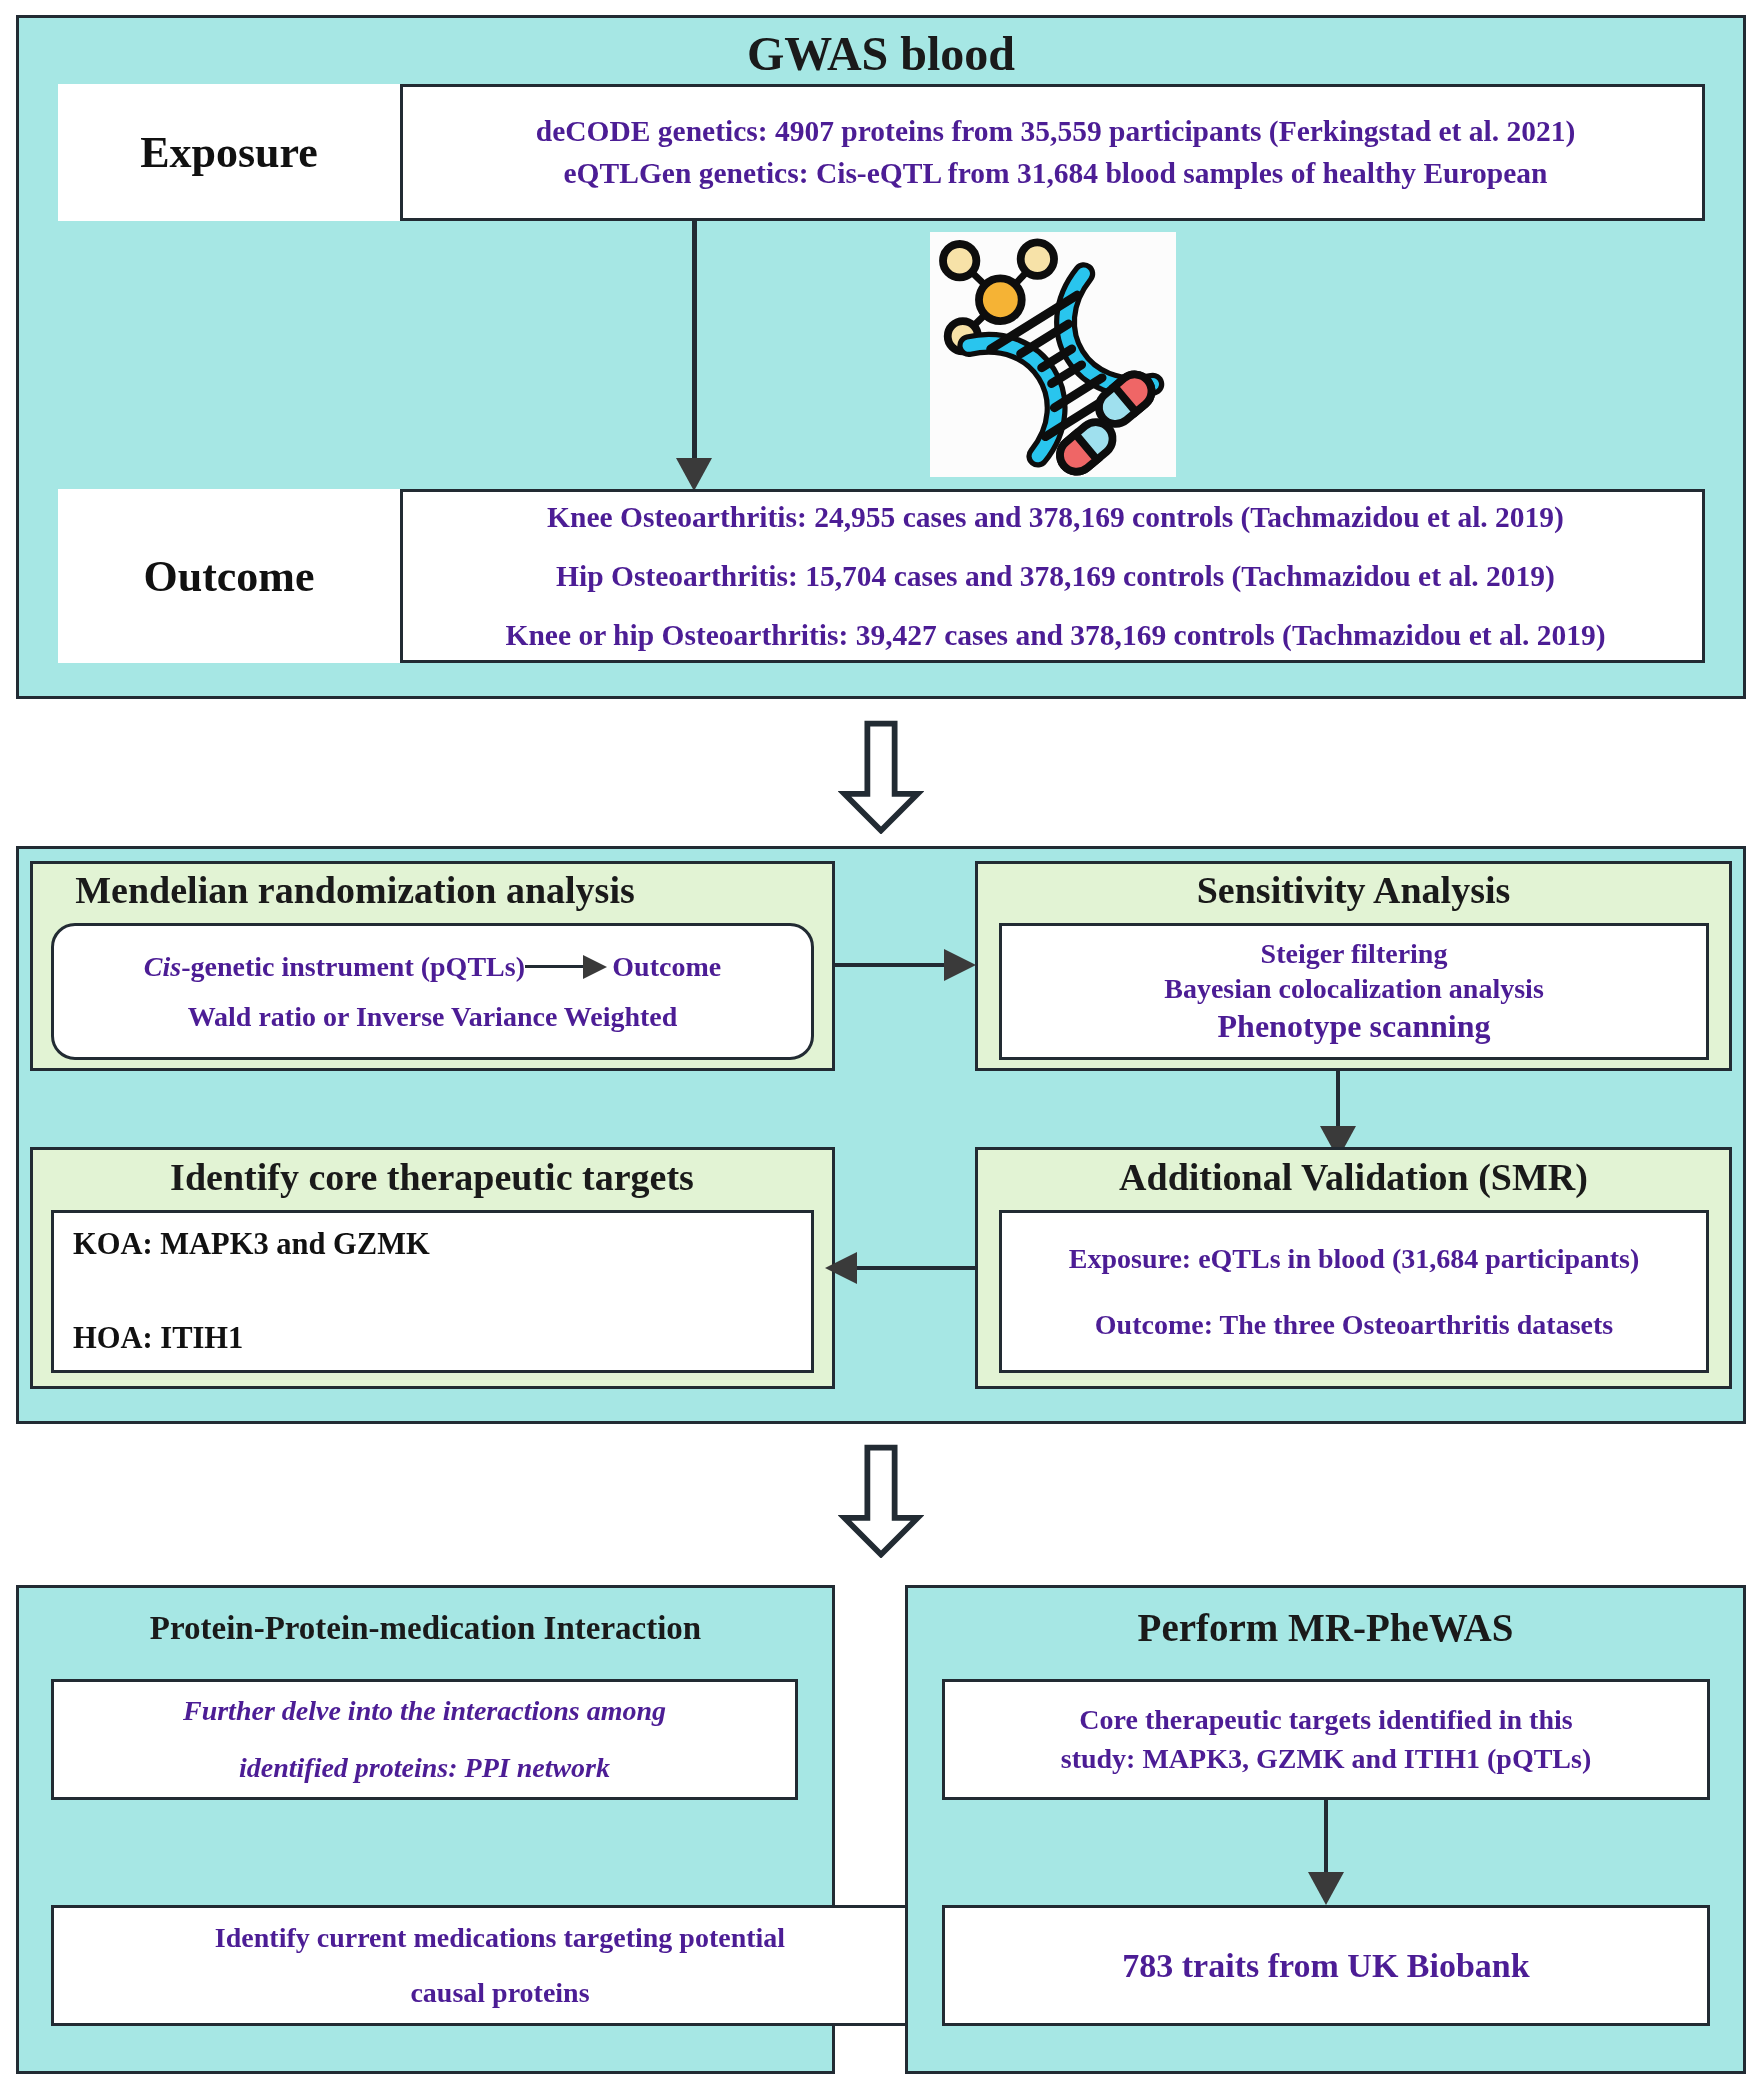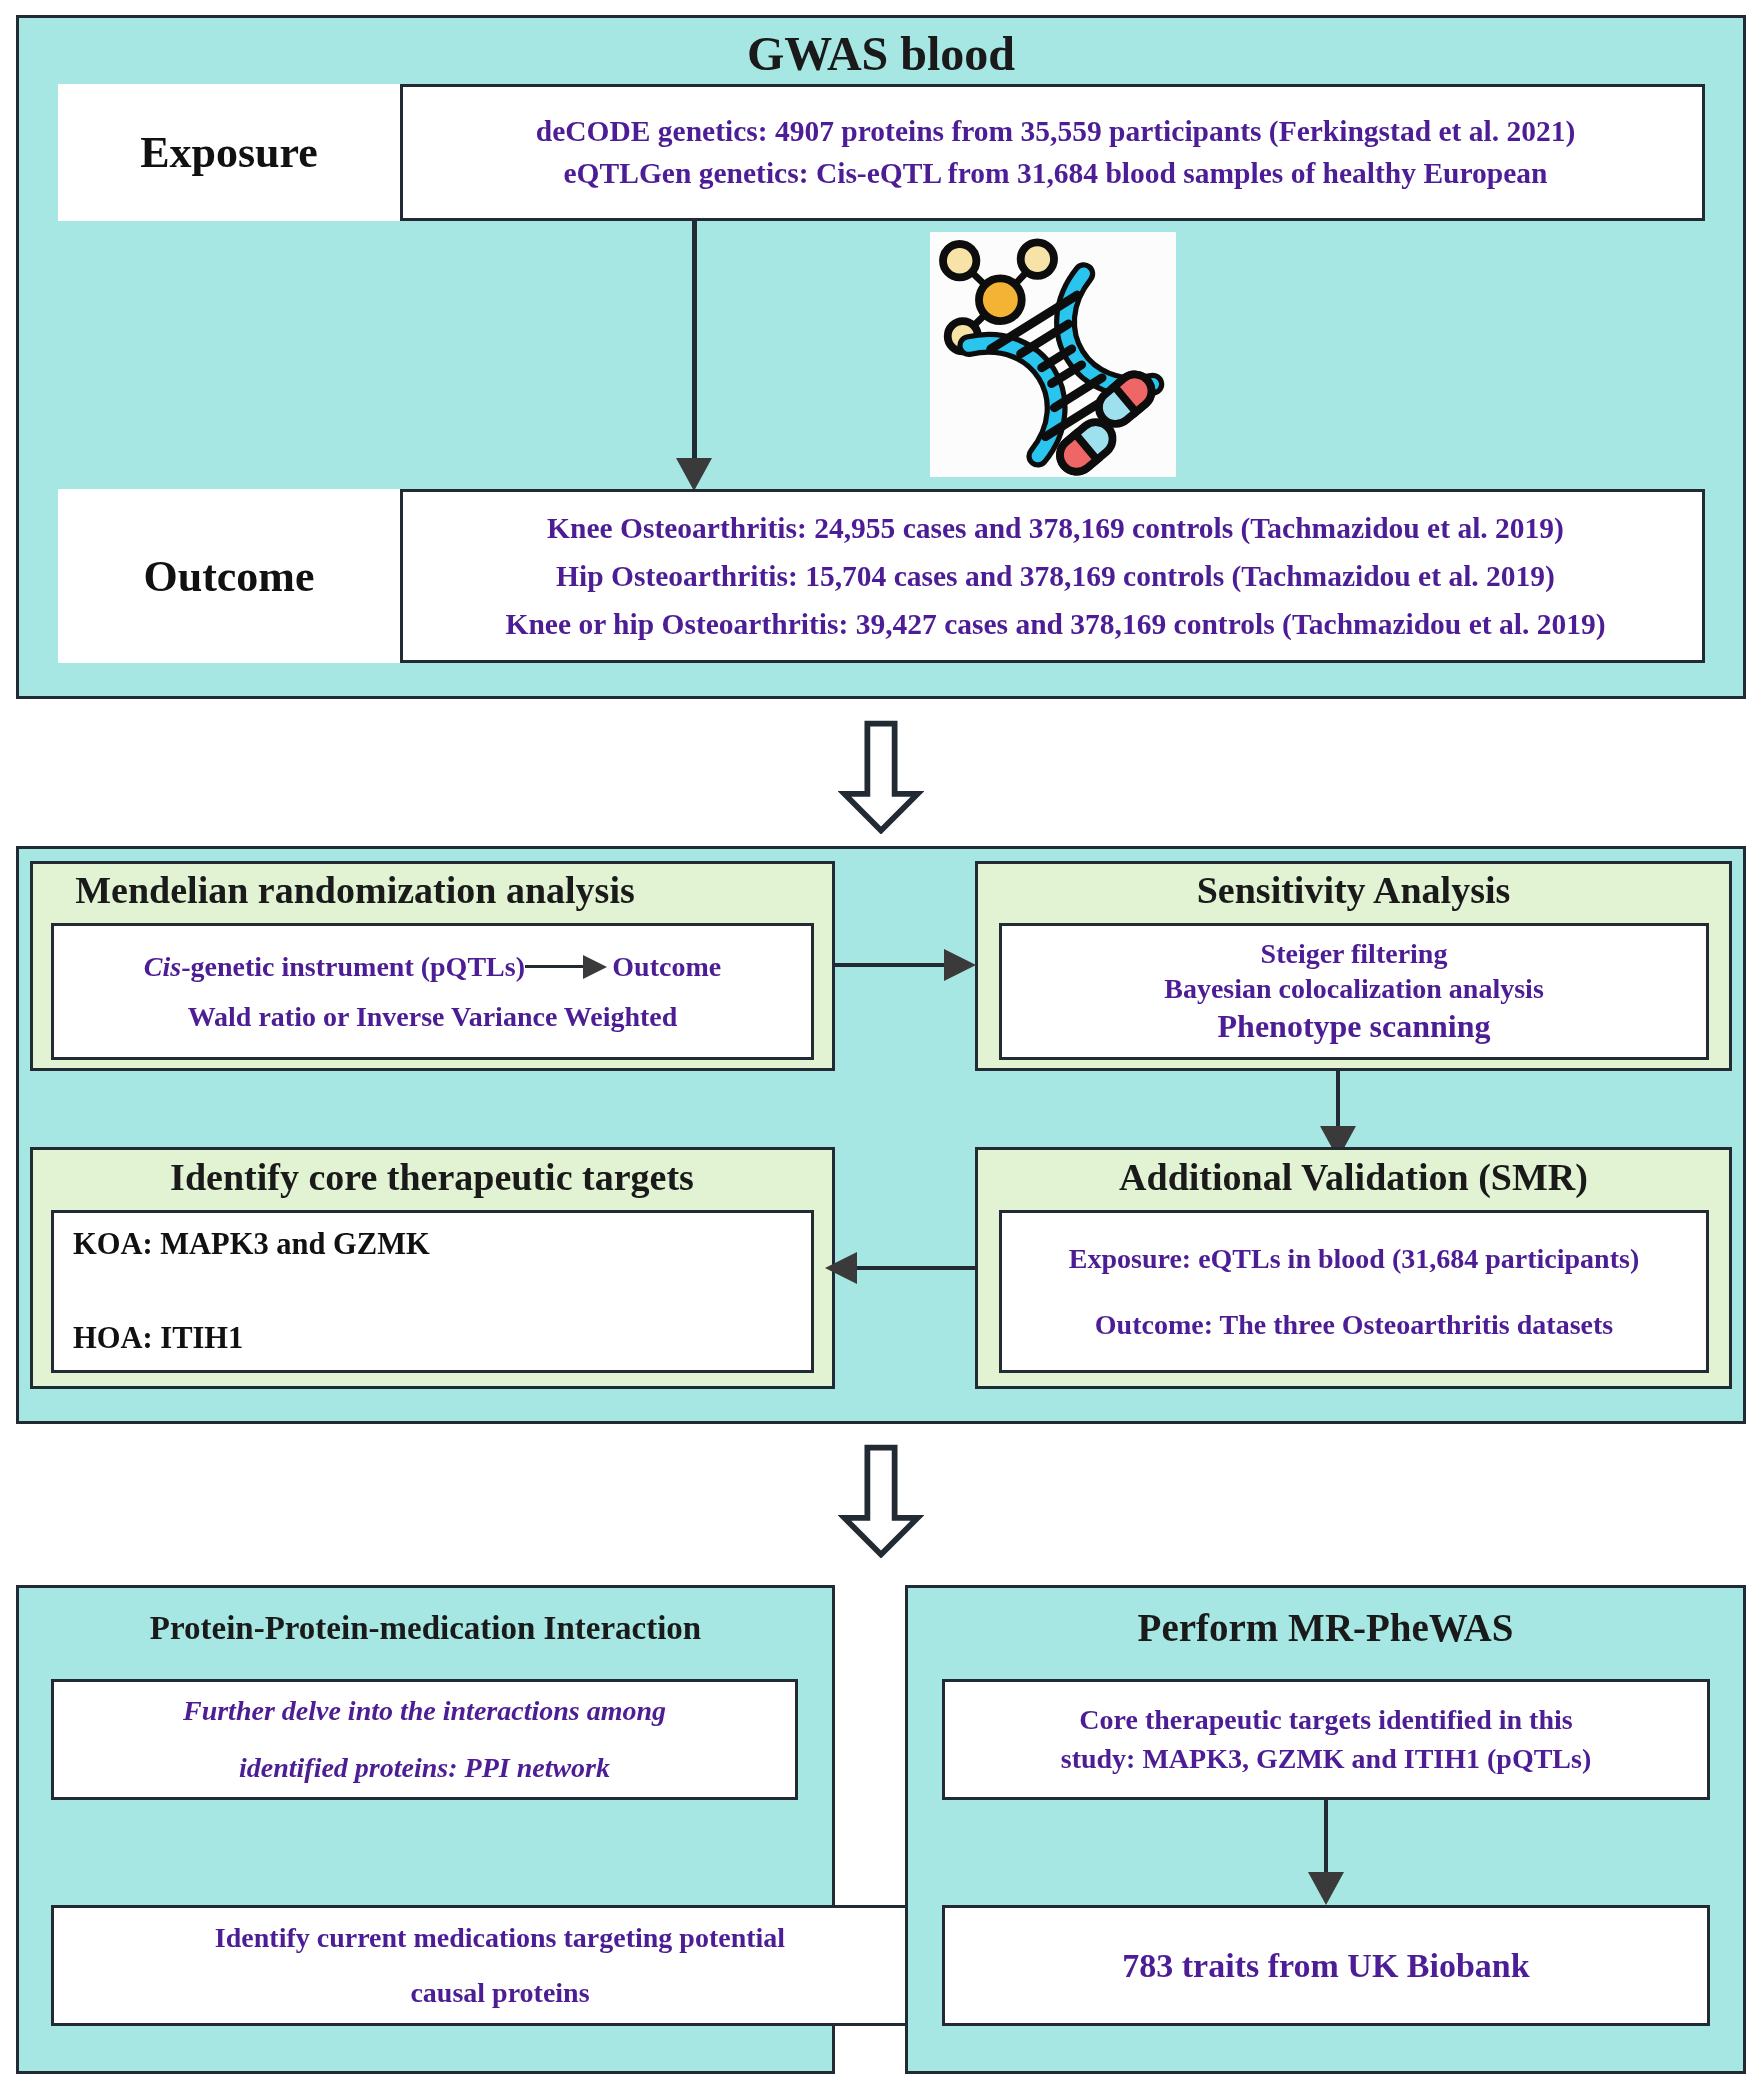--- a/index.html
+++ b/index.html
@@ -199,38 +199,38 @@
       </g>
       <g transform="rotate(-40 296 412)">
         <rect x="242" y="382" width="112" height="64" rx="32" fill="#9fe0ee" stroke="#0d0d0d" stroke-width="15"></rect>
         <path d="M274 382 h-0 a32 32 0 0 0 -32 32 v0 a32 32 0 0 0 32 32 h24 v-64 z" fill="#ef6666" stroke="#0d0d0d" stroke-width="15"></path>
       </g>
     </svg>
   </div>
 
   <div class="whitebox" style="left:58px; top:489px; width:1647px; height:174px;"></div>
   <div class="cell-label" style="left:58px; top:489px; width:345px; height:174px; font-size:44px; border-right:3.7px solid #222b33;">Outcome</div>
-  <div style="position:absolute; left:406px; top:489px; width:1299px; height:174px; display:flex; flex-direction:column; align-items:center; justify-content:center; gap:15px;">
+  <div style="position:absolute; left:406px; top:489px; width:1299px; height:174px; display:flex; flex-direction:column; align-items:center; justify-content:center; gap:26px;">
     <span class="txt-line" style="font-size:29.5px;">Knee Osteoarthritis: 24,955 cases and 378,169 controls (Tachmazidou et al. 2019)</span>
     <span class="txt-line" style="font-size:29.5px;">Hip Osteoarthritis: 15,704 cases and 378,169 controls (Tachmazidou et al. 2019)</span>
     <span class="txt-line" style="font-size:29.5px;">Knee or hip Osteoarthritis: 39,427 cases and 378,169 controls (Tachmazidou et al. 2019)</span>
   </div>
 
   <div class="block-arrow" style="left:838px; top:720px; width:86px; height:114px;">
     <svg viewBox="0 0 164 216" width="86" height="114" aria-hidden="true">
       <polygon points="56,6 108,6 108,140 152,140 82,210 12,140 56,140" fill="#ffffff" stroke="#222b33" stroke-width="11" stroke-linejoin="miter"></polygon>
     </svg>
   </div>
 
   <div class="panel" style="left:16px; top:846px; width:1730px; height:578px;">
   </div>
 
   <div class="subpanel-green" style="left:29.5px; top:861px; width:805px; height:210px;"></div>
   <div class="panel-title" style="left:29.5px; top:868px; width:651px; font-size:38px; line-height:45px;">Mendelian randomization analysis</div>
-  <div class="whitebox" style="left:51px; top:923px; width:763px; height:137px; gap:18px;">
+  <div class="whitebox" style="left:51px; top:923px; width:763px; height:137px; gap:18px;border-radius:24px;">
     <div class="mr-row">
       <span class="txt-line" style="font-size:28px; white-space:nowrap;"><span class="ital">Cis</span><span>-genetic instrument (pQTLs)</span></span>
       <span class="mr-shaft"></span>
       <span class="mr-head"></span>
       <span class="txt-line" style="font-size:28px; margin-left:5.3px;">Outcome</span>
     </div>
     <span class="txt-line" style="font-size:28px;">Wald ratio or Inverse Variance Weighted</span>
   </div>
 
   <div class="subpanel-green" style="left:975px; top:861px; width:757px; height:210px;"></div>

